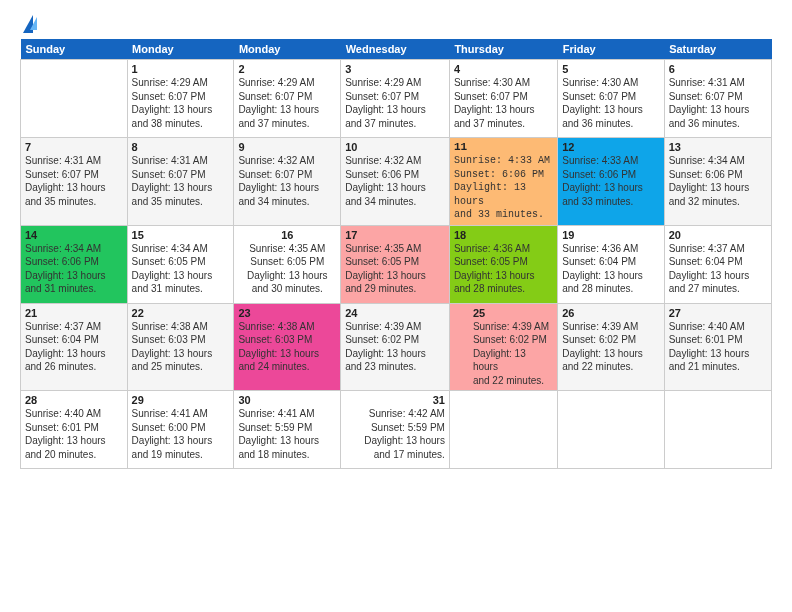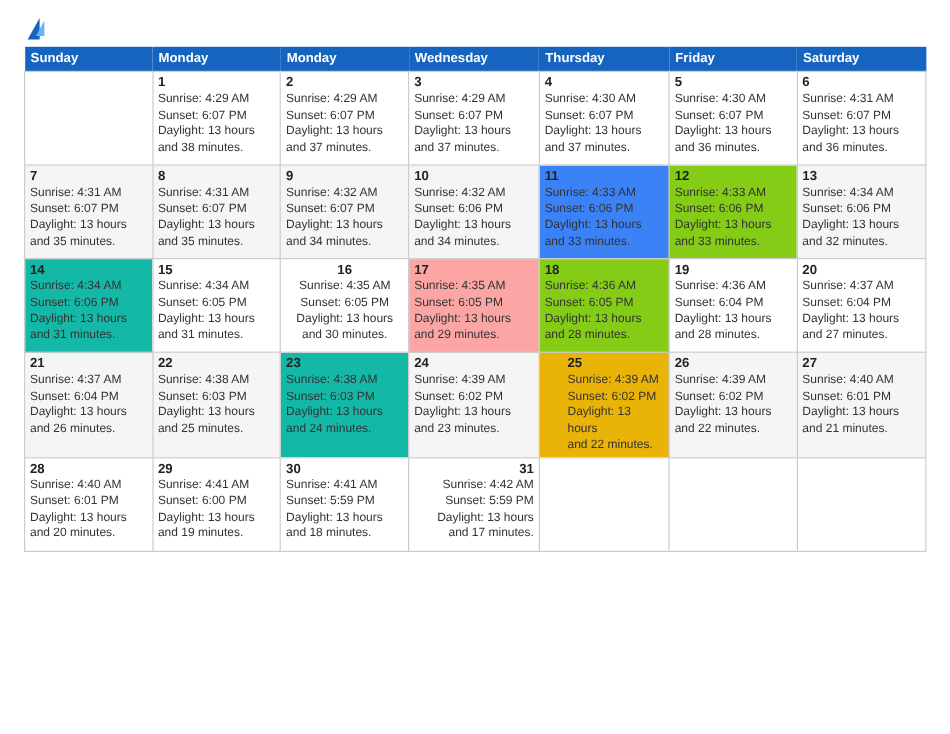--- a/index.html
+++ b/index.html
@@ -182,44 +182,44 @@
 Daylight: 13 hours
 and 34 minutes.</div>
           </td>
           <td style="background-color: rgb(245, 245, 245);">
             <span class="day-num">10</span>
             <div class="day-info" style="white-space: pre-line;">Sunrise: 4:32 AM
 Sunset: 6:06 PM
 Daylight: 13 hours
 and 34 minutes.</div>
           </td>
-          <td style="background-color: #3b82f6;">
+          <td style="background-color: #fdba74; font-family: Liberation Mono, monospace;">
             <span class="day-num">11</span>
             <div class="day-info" style="white-space: pre-line;">Sunrise: 4:33 AM
 Sunset: 6:06 PM
 Daylight: 13 hours
 and 33 minutes.</div>
           </td>
-          <td style="background-color: #84cc16;">
+          <td style="background-color: #0ea5e9;">
             <span class="day-num">12</span>
             <div class="day-info" style="white-space: pre-line;">Sunrise: 4:33 AM
 Sunset: 6:06 PM
 Daylight: 13 hours
 and 33 minutes.</div>
           </td>
           <td style="background-color: rgb(245, 245, 245);">
             <span class="day-num">13</span>
             <div class="day-info" style="white-space: pre-line;">Sunrise: 4:34 AM
 Sunset: 6:06 PM
 Daylight: 13 hours
 and 32 minutes.</div>
           </td>
         </tr>
         <tr>
-          <td style="background-color: #14b8a6;">
+          <td style="background-color: #22c55e;">
             <span class="day-num">14</span>
             <div class="day-info" style="white-space: pre-line;">Sunrise: 4:34 AM
 Sunset: 6:06 PM
 Daylight: 13 hours
 and 31 minutes.</div>
           </td>
           <td style="background-color: rgb(255, 255, 255);">
             <span class="day-num">15</span>
             <div class="day-info" style="white-space: pre-line;">Sunrise: 4:34 AM
 Sunset: 6:05 PM
@@ -270,35 +270,35 @@
 Daylight: 13 hours
 and 26 minutes.</div>
           </td>
           <td style="background-color: rgb(245, 245, 245);">
             <span class="day-num">22</span>
             <div class="day-info" style="white-space: pre-line;">Sunrise: 4:38 AM
 Sunset: 6:03 PM
 Daylight: 13 hours
 and 25 minutes.</div>
           </td>
-          <td style="background-color: #14b8a6;">
+          <td style="background-color: #ec4899;">
             <span class="day-num">23</span>
             <div class="day-info" style="white-space: pre-line;">Sunrise: 4:38 AM
 Sunset: 6:03 PM
 Daylight: 13 hours
 and 24 minutes.</div>
           </td>
           <td style="background-color: rgb(245, 245, 245);">
             <span class="day-num">24</span>
             <div class="day-info" style="white-space: pre-line;">Sunrise: 4:39 AM
 Sunset: 6:02 PM
 Daylight: 13 hours
 and 23 minutes.</div>
           </td>
-          <td style="background-color: #eab308; padding-left: 23px;">
+          <td style="background-color: #fca5a5; padding-left: 23px;">
             <span class="day-num">25</span>
             <div class="day-info" style="white-space: pre-line;">Sunrise: 4:39 AM
 Sunset: 6:02 PM
 Daylight: 13 hours
 and 22 minutes.</div>
           </td>
           <td style="background-color: rgb(245, 245, 245);">
             <span class="day-num">26</span>
             <div class="day-info" style="white-space: pre-line;">Sunrise: 4:39 AM
 Sunset: 6:02 PM

